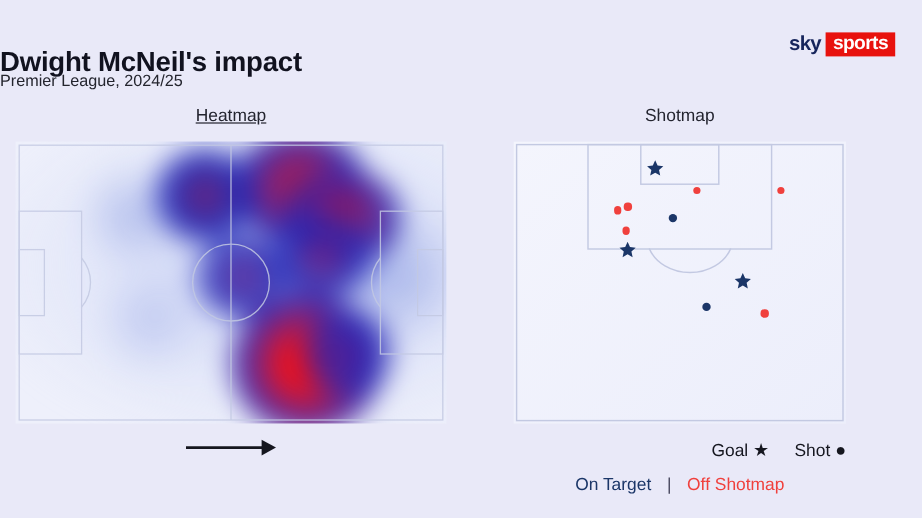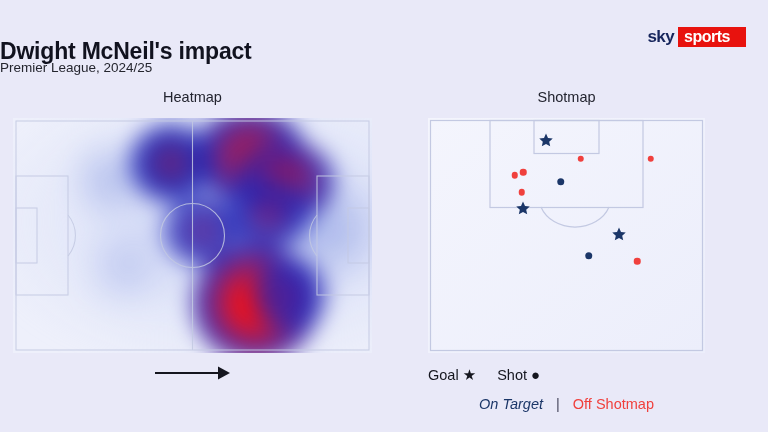--- a/index.html
+++ b/index.html
@@ -52,33 +52,33 @@
     color: #16255c;
     letter-spacing: -0.6px;
     margin-right: 4px;
   }
   #brand-logo .sports-word {
     font-size: 16px;
     font-weight: bold;
     color: #ffffff;
     background: #e8120e;
     letter-spacing: -0.5px;
-    padding: 1px 16px 2px 6px;
+    padding: 1px 6px 2px 6px;
     line-height: 17px;
   }
 
   
   .panel-heading {
     position: absolute;
     top: 89px;
     font-size: 14.5px;
     color: #23242f;
     text-align: center;
   }
-  #heatmap-heading { left: 13px;  width: 359px; }
+  #heatmap-heading { left: 13px;  width: 359px; text-decoration: underline; }
   #shotmap-heading { left: 428px; width: 277px; }
 
   
   #heatmap-panel {
     position: absolute;
     left: 13px;
     top: 118px;
     width: 359px;
     height: 235px;
     background: #eef0fb;
@@ -128,36 +128,36 @@
     transform: translate(-50%, -50%);
     line-height: 0;
   }
 
   
   #legend-row-1 {
     position: absolute;
     top: 366px;
     left: 428px;
     width: 277px;
-    text-align: left;
+    text-align: right;
     font-size: 14.5px;
     color: #15161f;
   }
   #legend-row-1 .legend-glyph { font-size: 15px; }
   #legend-row-1 .legend-gap   { display: inline-block; width: 13px; }
 
   #legend-row-2 {
     position: absolute;
     top: 396px;
     left: 428px;
     width: 277px;
     text-align: center;
     font-size: 14.5px;
   }
-  #legend-on-target  { color: #1b3668; font-style: italic; }
+  #legend-on-target  { color: #1b3668; }
   #legend-separator  { color: #4a4a60; padding: 0 9px; }
   #legend-off-target { color: #f0403d; }
 </style>
 </head>
 <body>
 
 <div id="page-title">Dwight McNeil's impact</div>
 <div id="page-subtitle">Premier League, 2024/25</div>
 
 <div id="brand-logo">

